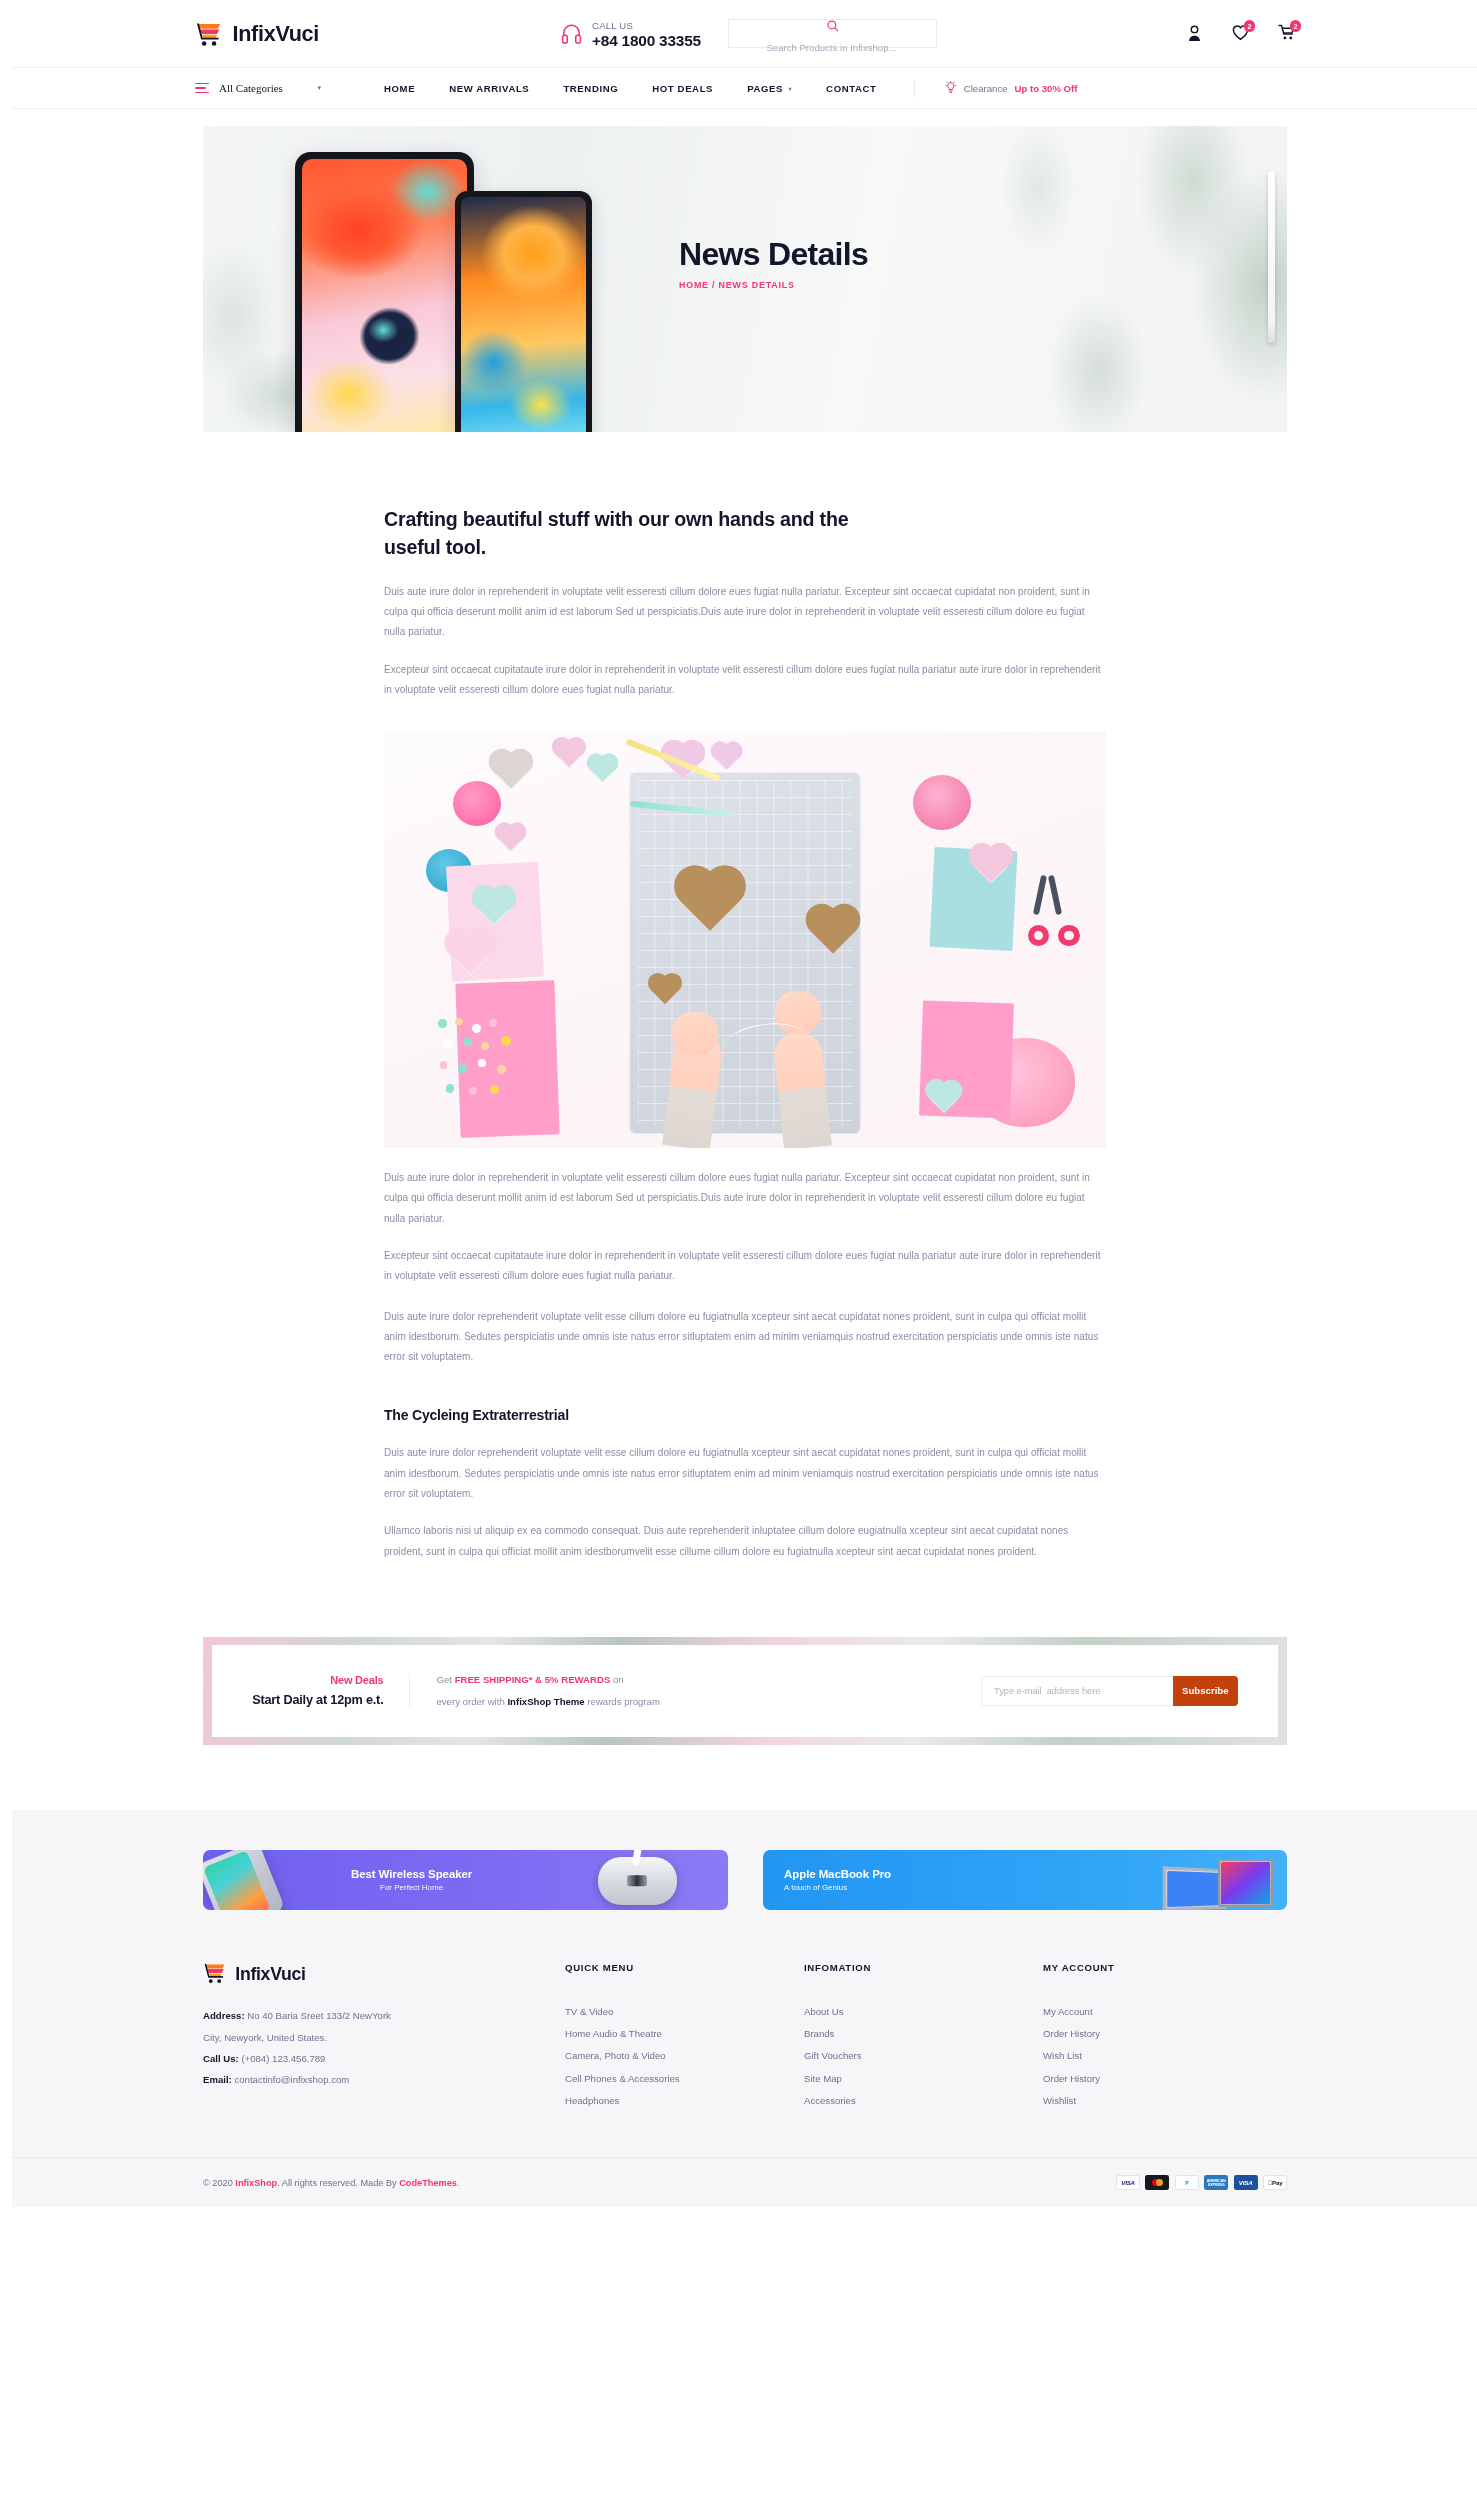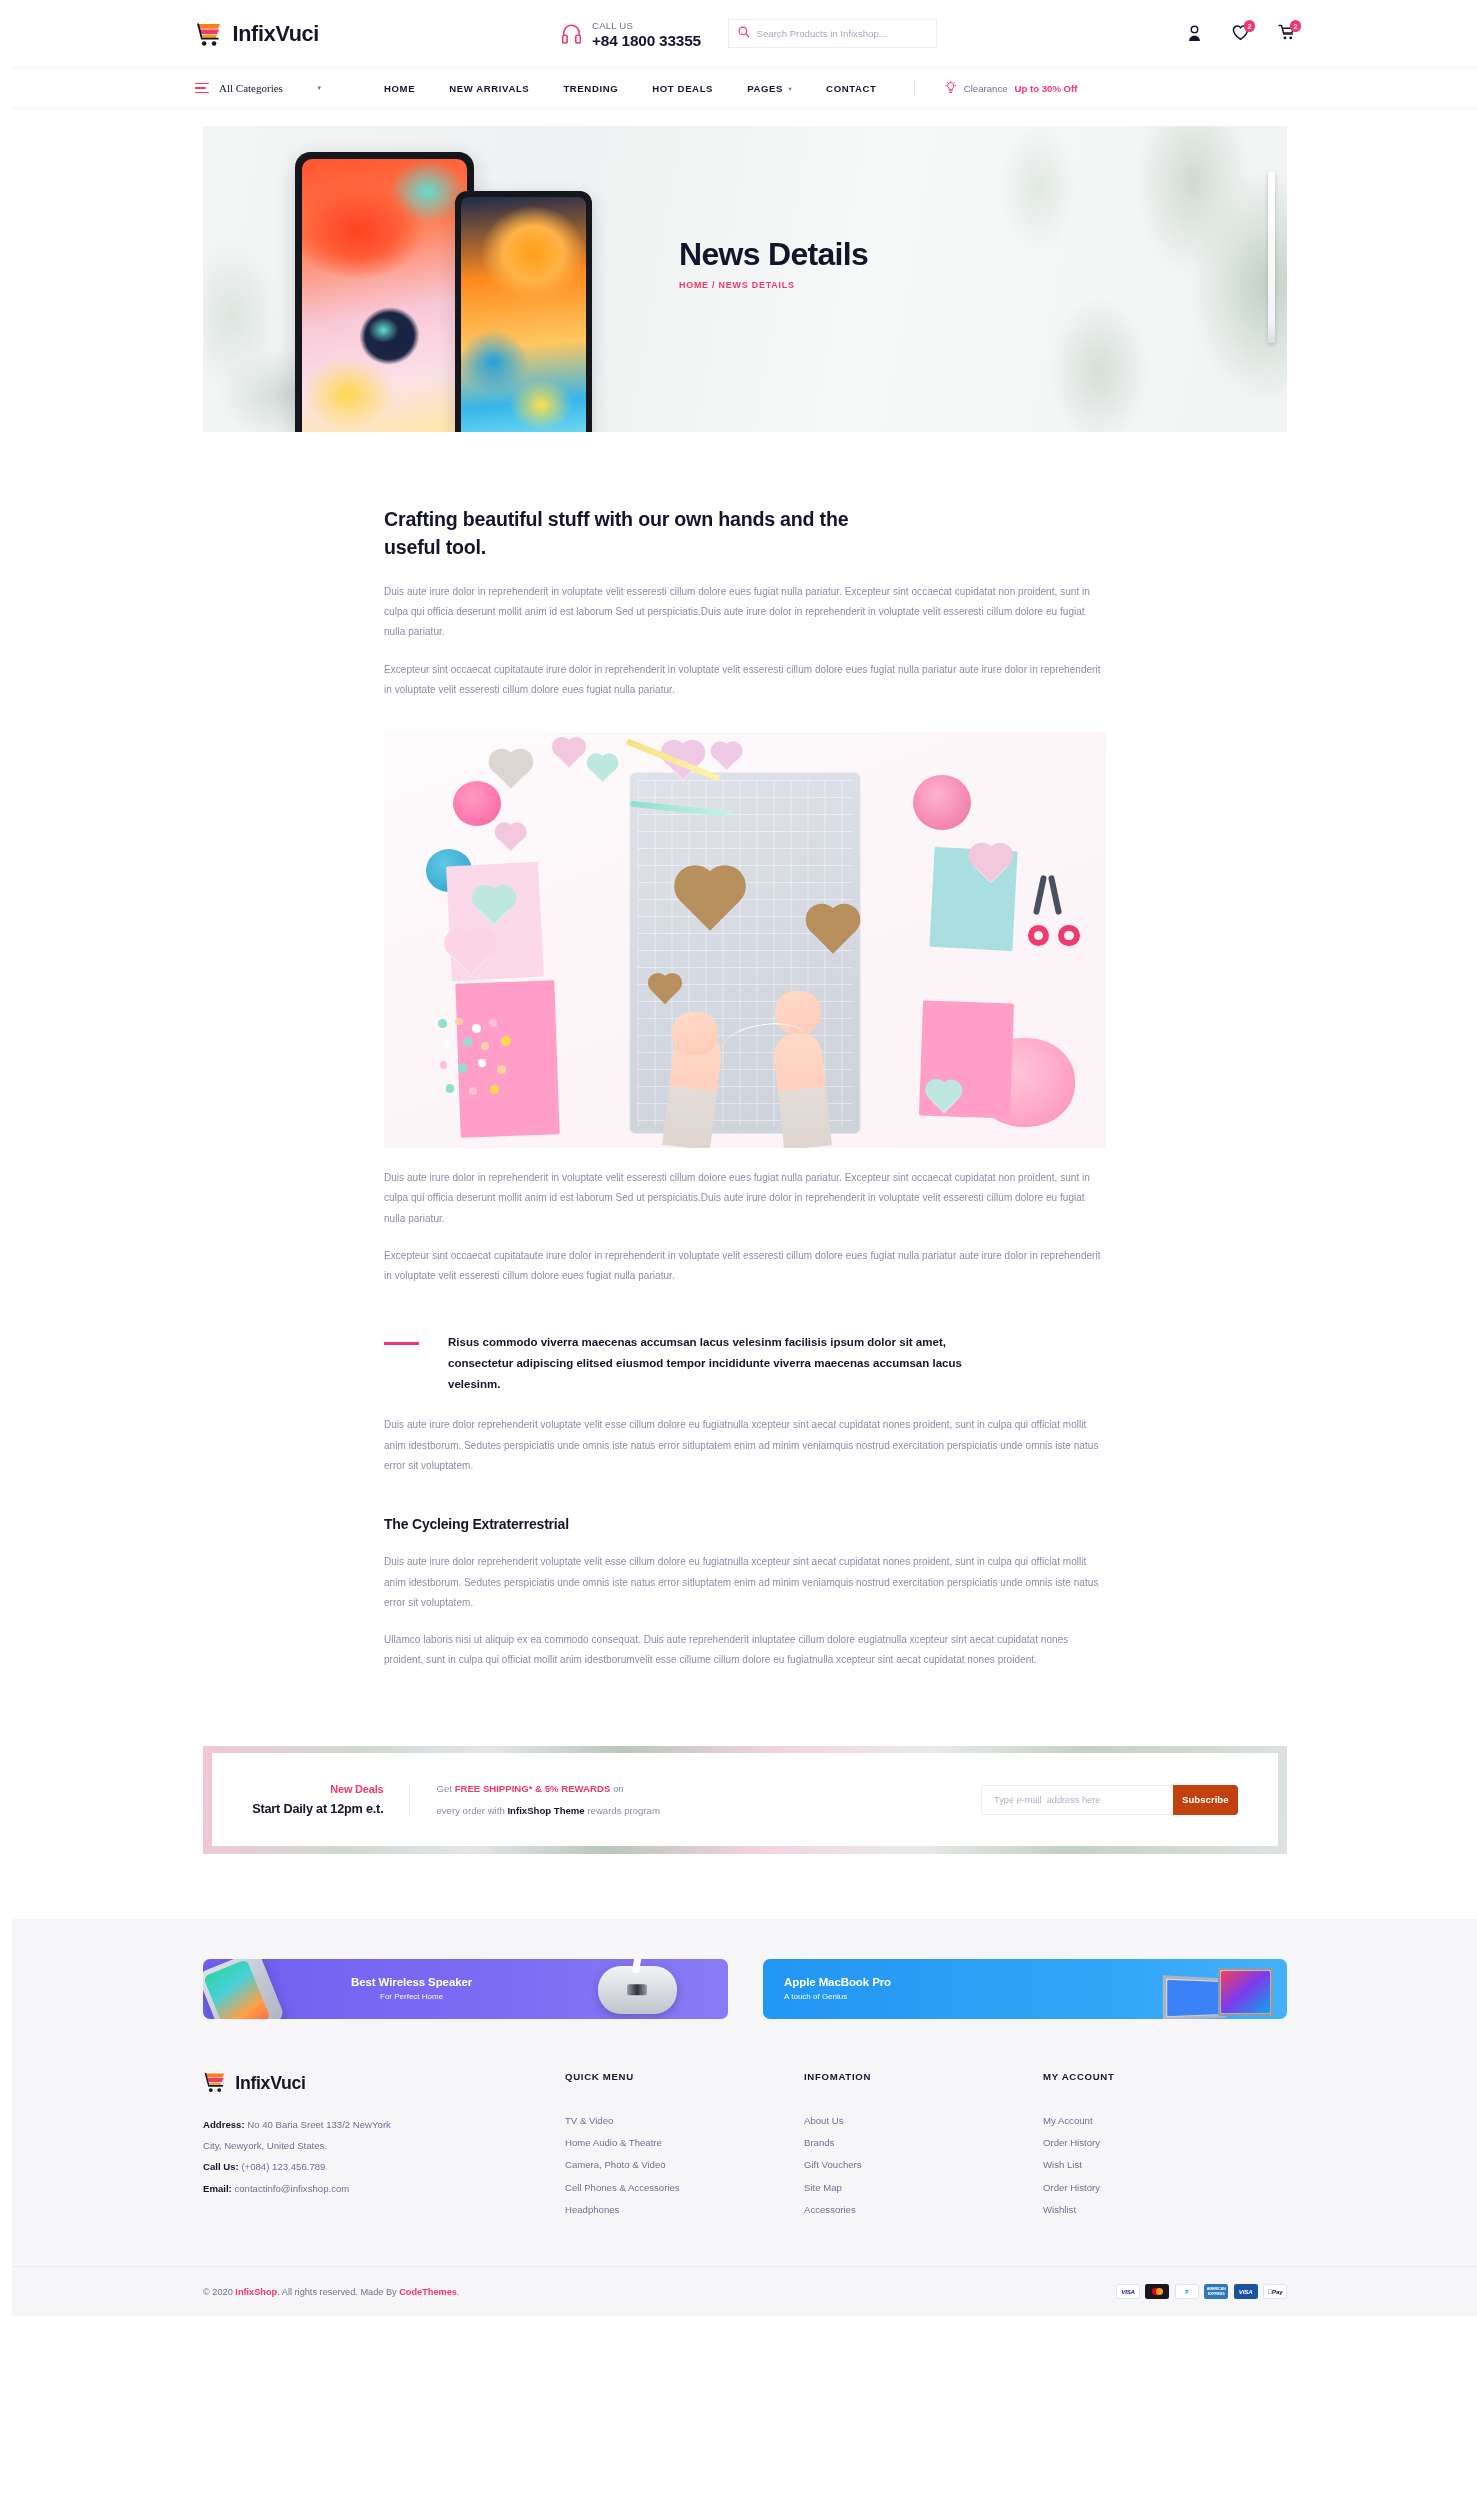--- a/index.html
+++ b/index.html
@@ -36,20 +36,21 @@
     font-size: 9.6px; color: #6e7191; letter-spacing: 0.2px; text-transform: uppercase;
   }
   .callus-num { font-size: 15.4px; font-weight: 700; color: #14142b; letter-spacing: -0.2px; }
 
   .searchwrap {
     margin-left: 27px;
     width: 209px; height: 29px;
     border: 0.8px solid #eceaf2; border-radius: 0;
     display: flex; align-items: center; padding: 0 9.2px; gap: 7px;
     background: #fff;
+    flex-direction: column;
   }
   .search-input {
     border: 0; outline: 0; flex: 1;
     font-size: 9.6px; color: #9a9ab0;
     font-family: "Liberation Sans", sans-serif; background: transparent;
   }
   .search-input::placeholder { color: #a8a8bd; }
 
   .head-icons { margin-left: auto; display: flex; align-items: center; gap: 29px; }
   .hicon { position: relative; width: 17px; height: 18.5px; cursor: pointer; }
@@ -636,24 +637,20 @@
         <span class="arm r"></span>
         <span class="fist l"></span>
         <span class="fist r"></span>
         <span class="thread"></span>
       </span>
     </div>
 
     <p class="art-p">Duis aute irure dolor in reprehenderit in voluptate velit esseresti cillum dolore eues fugiat nulla pariatur. Excepteur sint occaecat cupidatat non proident, sunt in culpa qui officia deserunt mollit anim id est laborum Sed ut perspiciatis.Duis aute irure dolor in reprehenderit in voluptate velit esseresti cillum dolore eu fugiat nulla pariatur.</p>
     <p class="art-p tight">Excepteur sint occaecat cupitataute irure dolor in reprehenderit in voluptate velit esseresti cillum dolore eues fugiat nulla pariatur aute irure dolor in reprehenderit in voluptate velit esseresti cillum dolore eues fugiat nulla pariatur.</p>
 
-    <div class="quote">
-      <span class="quote-bar"></span>
-      <div class="quote-txt">Risus commodo viverra maecenas accumsan lacus velesinm facilisis ipsum dolor sit amet, consectetur adipiscing elitsed eiusmod tempor incididunte viverra maecenas accumsan lacus velesinm.</div>
-    </div>
 
     <p class="art-p">Duis aute irure dolor reprehenderit  voluptate velit esse cillum dolore eu fugiatnulla xcepteur sint aecat cupidatat nones proident, sunt in culpa qui officiat mollit anim idestborum. Sedutes perspiciatis unde omnis iste natus error sitluptatem  enim ad minim veniamquis nostrud exercitation perspiciatis unde omnis iste natus error sit voluptatem.</p>
 
     <h2 class="art-h2">The Cycleing Extraterrestrial</h2>
 
     <p class="art-p">Duis aute irure dolor reprehenderit  voluptate velit esse cillum dolore eu fugiatnulla xcepteur sint aecat cupidatat nones proident, sunt in culpa qui officiat mollit anim idestborum. Sedutes perspiciatis unde omnis iste natus error sitluptatem  enim ad minim veniamquis nostrud exercitation perspiciatis unde omnis iste natus error sit voluptatem.</p>
     <p class="art-p tight">Ullamco laboris nisi ut aliquip ex ea commodo consequat. Duis aute  reprehenderit inluptatee cillum dolore eugiatnulla xcepteur sint aecat cupidatat nones proident, sunt in culpa qui officiat mollit anim idestborumvelit esse cillume cillum dolore eu fugiatnulla xcepteur sint aecat cupidatat nones proident.</p>
   </div>
 
   <div class="subwrap">

